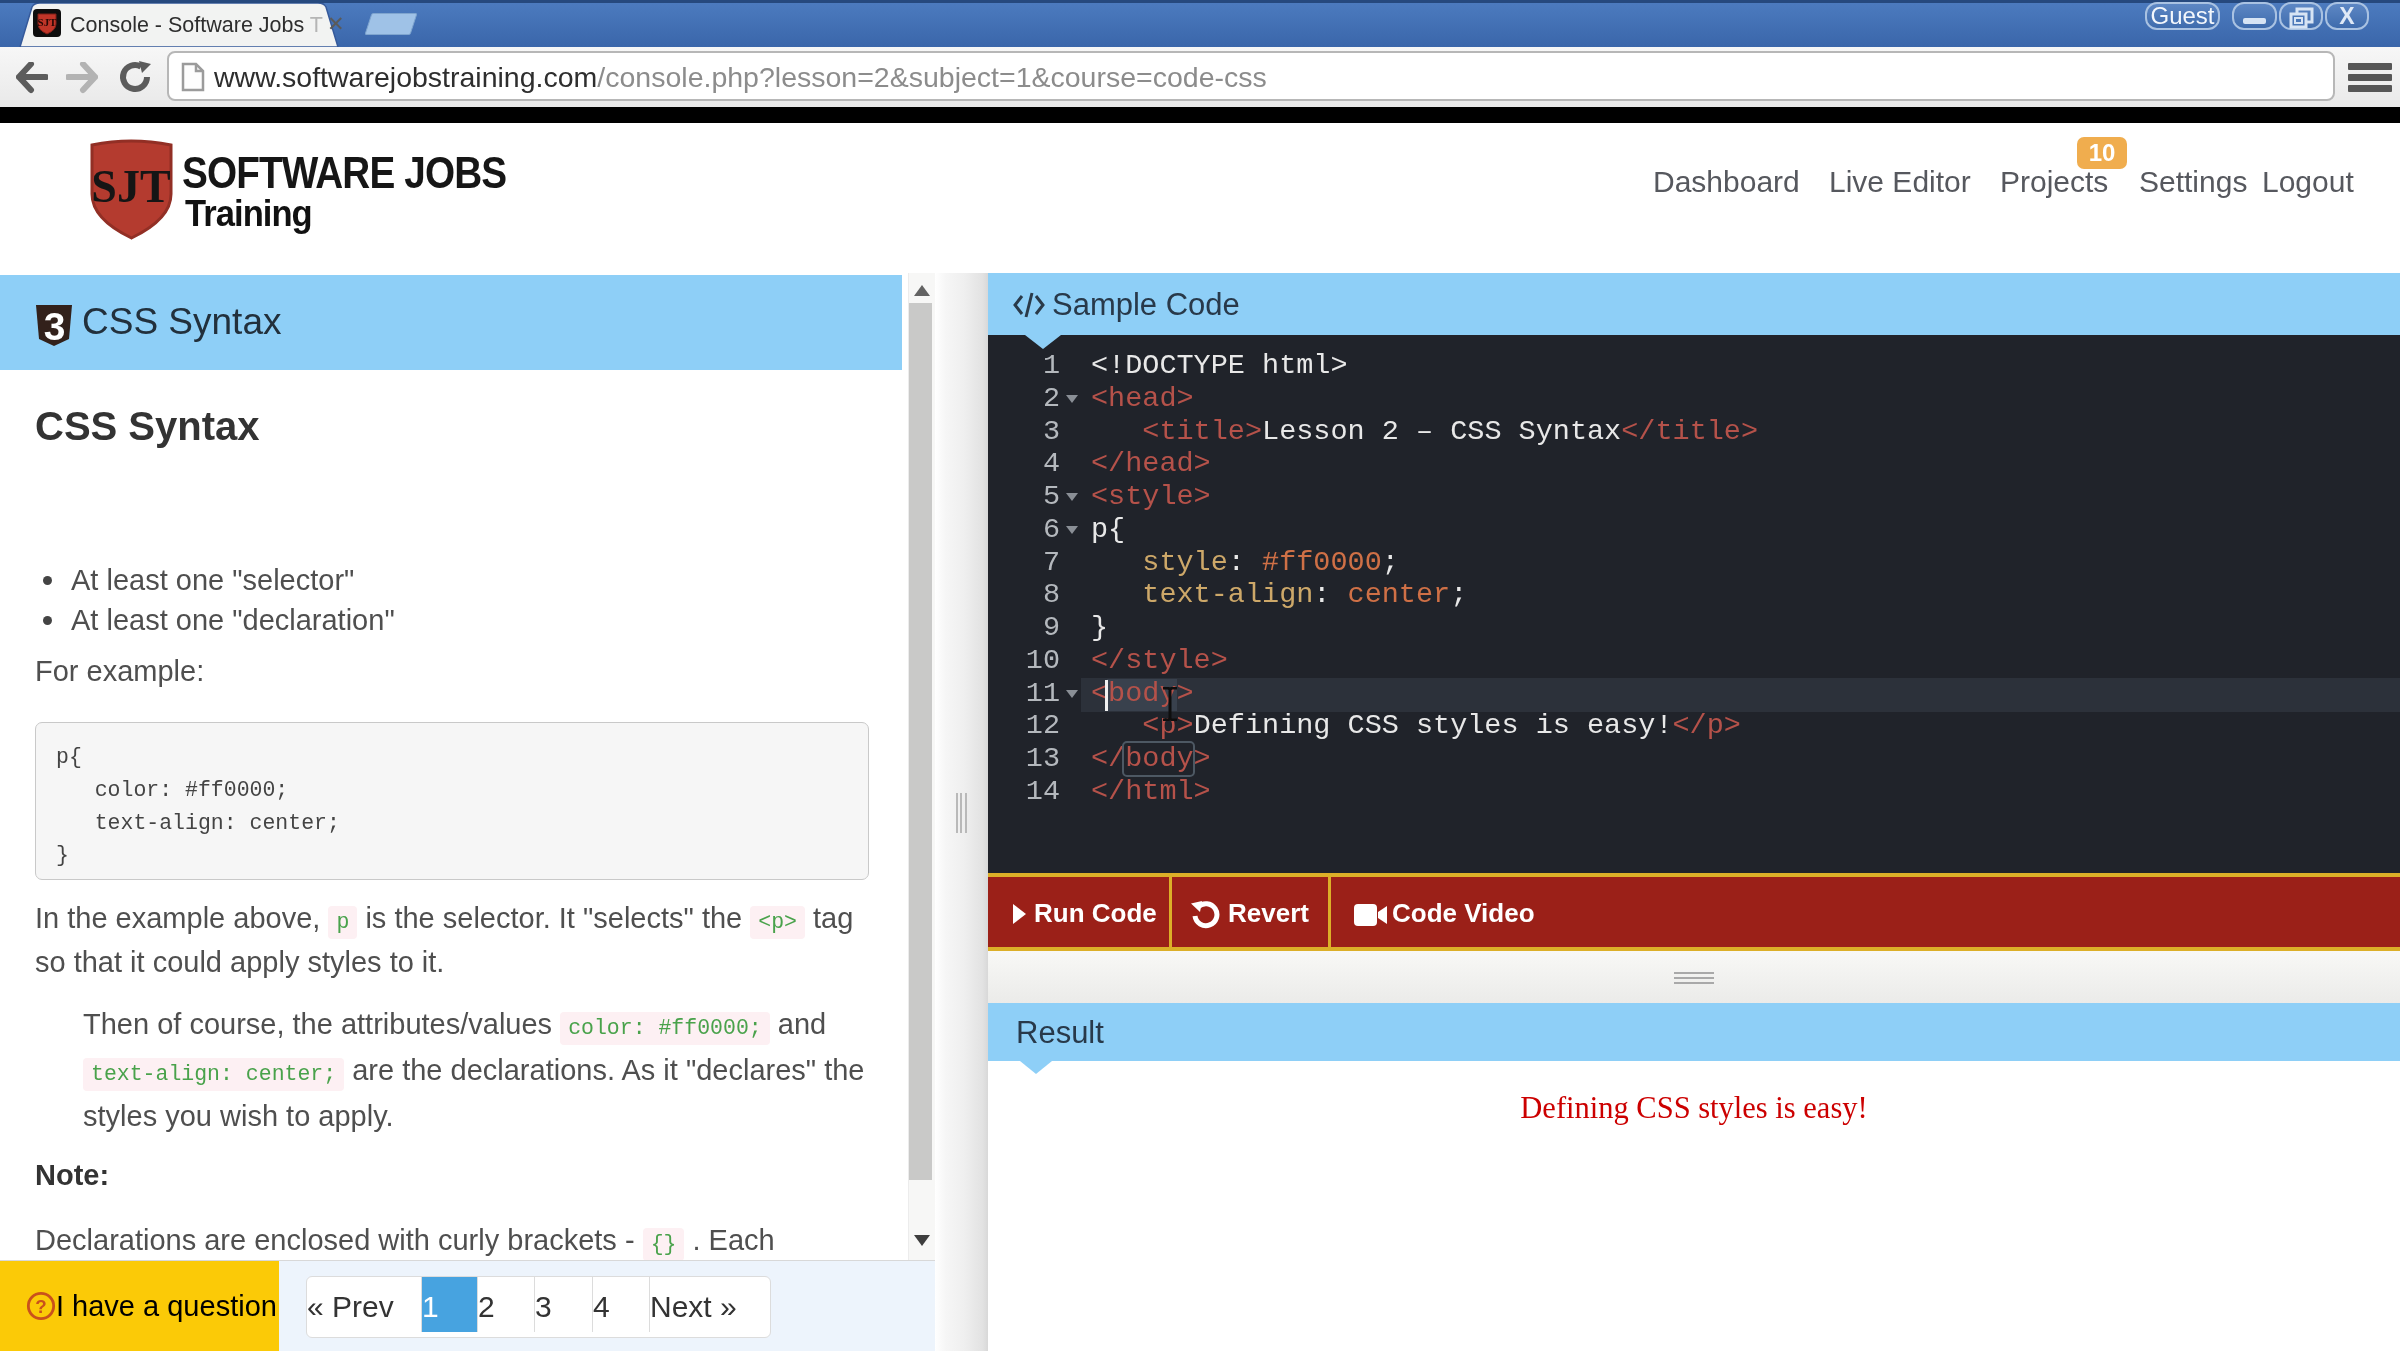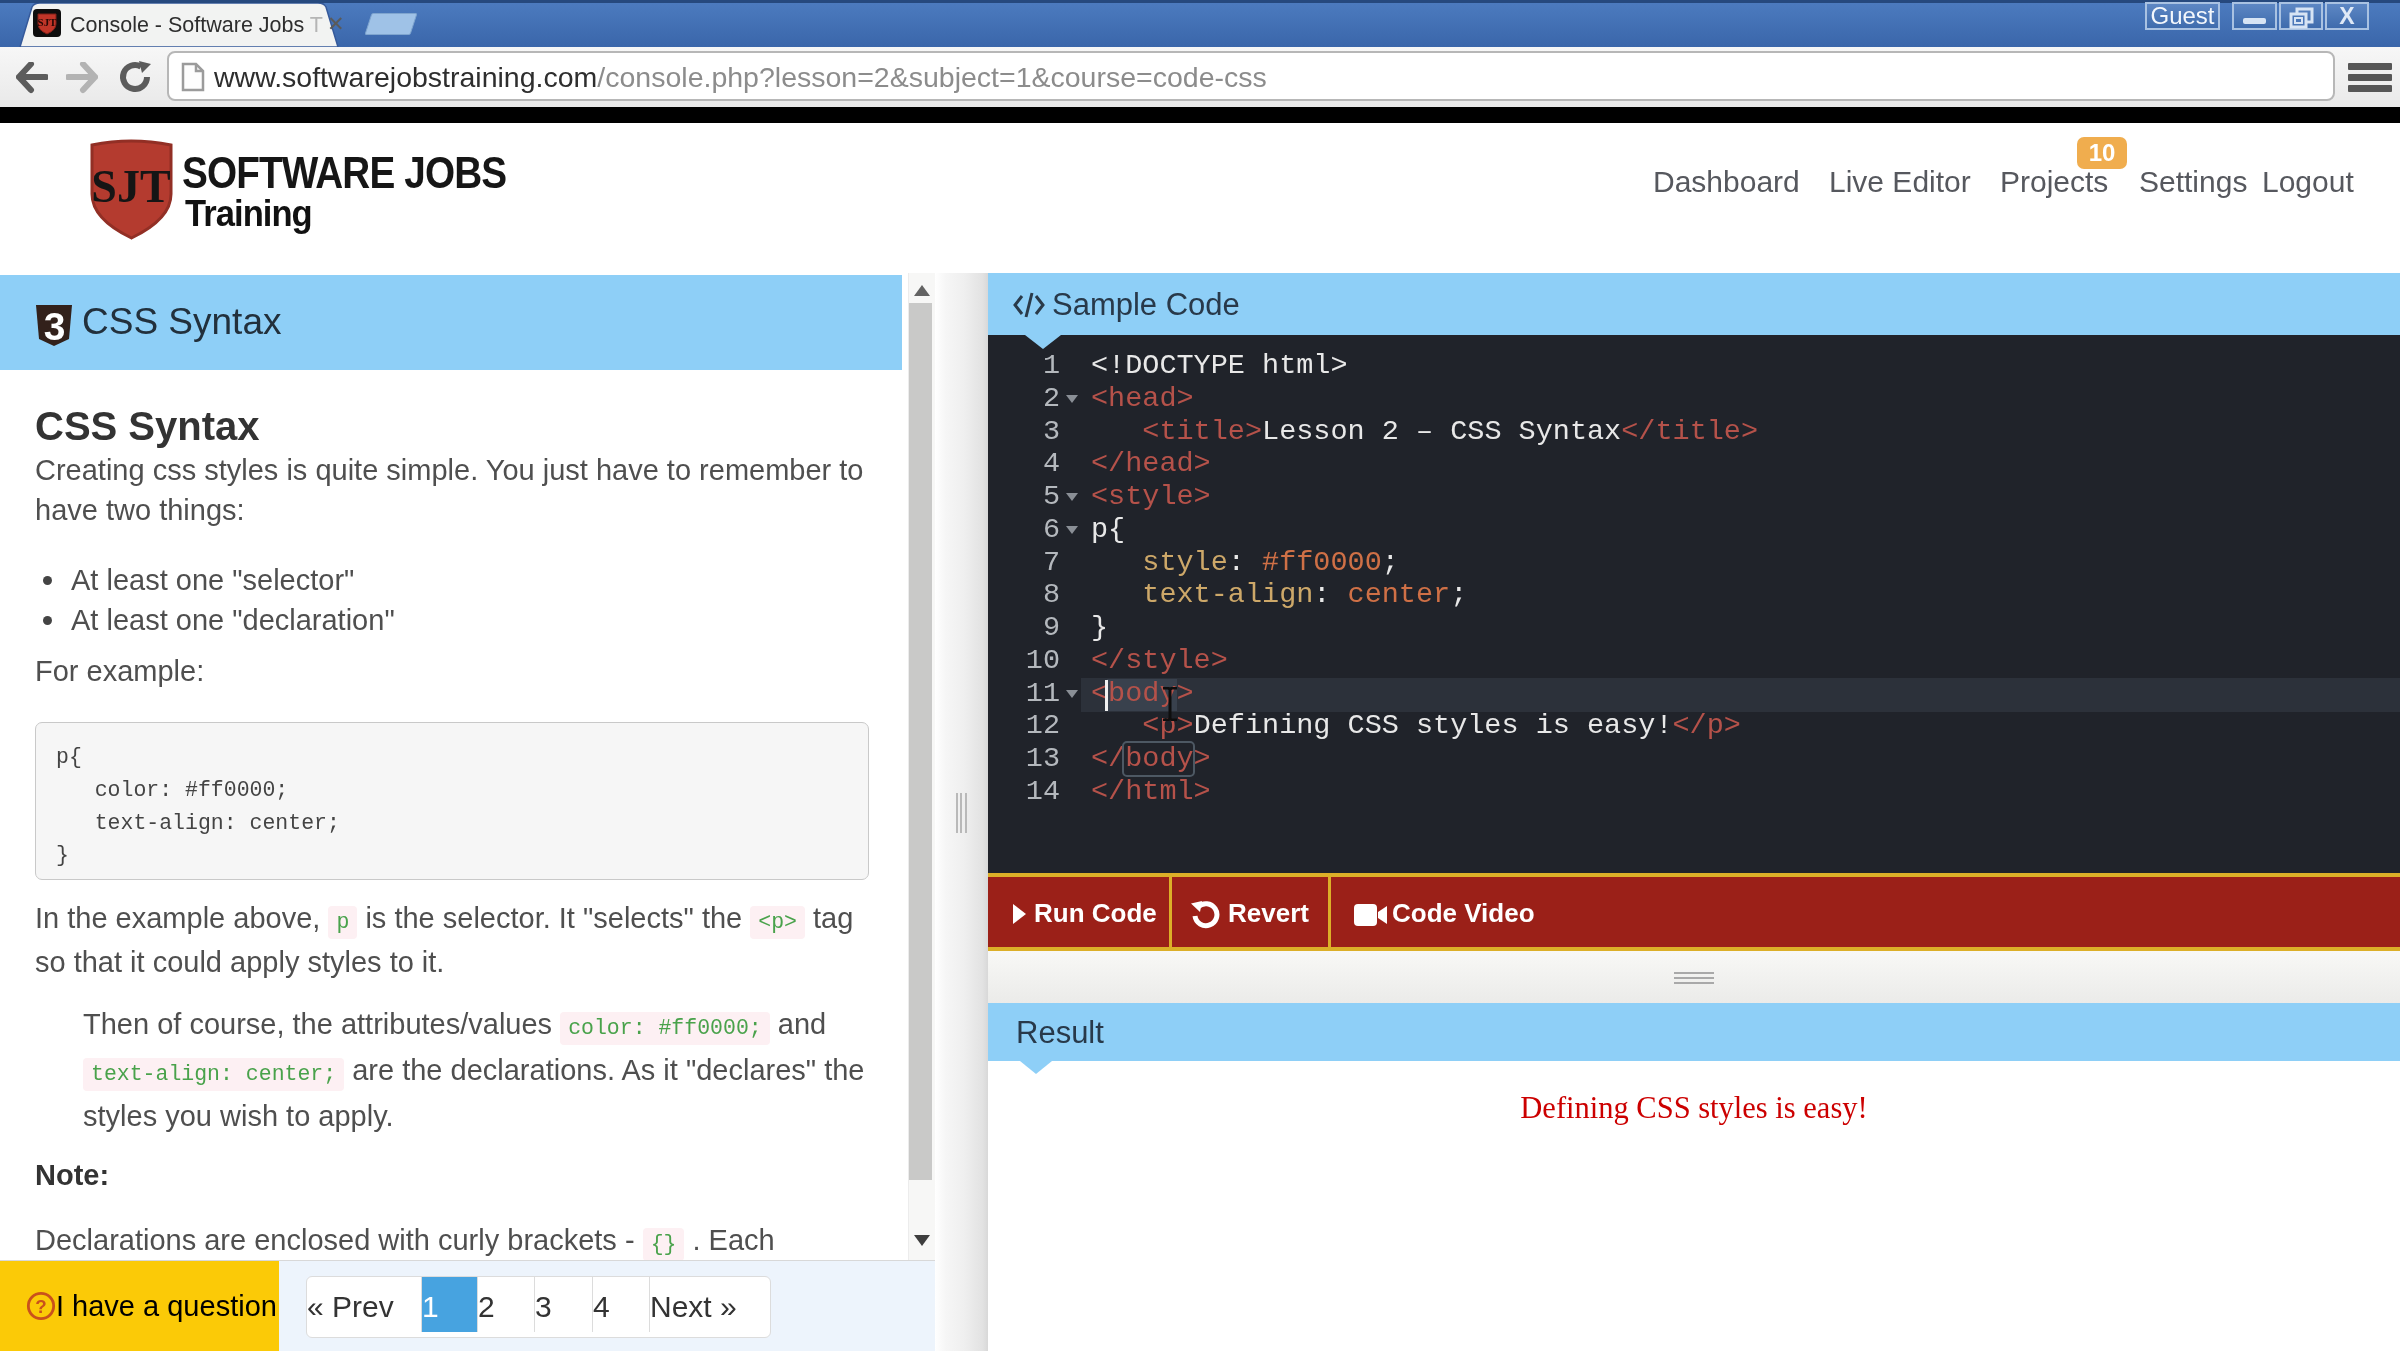--- a/index.html
+++ b/index.html
@@ -9,21 +9,21 @@
 
 
 #titlebar { position:absolute; top:0; left:0; width:2400px; height:47px;
   background:linear-gradient(#4d7cc0, #3a66aa); }
 #topline { position:absolute; top:0; left:0; width:2400px; height:3px; background:#26497e; }
 #tabtitle { position:absolute; top:13px; left:70px; font-size:21.5px; color:#2e2e2e; white-space:nowrap; }
 #tabtitle .fade { color:#b5b5b5; }
 #tabclose { position:absolute; top:12px; left:327px; font-size:21px; color:#5a5a5a; }
 #favicon { position:absolute; top:9px; left:33px; width:28px; height:28px; background:#0d0d0d; border-radius:4px; }
 #newtab { position:absolute; top:13px; left:368px; width:46px; height:22px; background:#9fc2e7; border:1px solid #7fa5cf; transform:skewX(-18deg); border-radius:2px; }
-.winbtn { position:absolute; top:2px; height:28px; border:2px solid #a9c2e2; border-radius:0; background:linear-gradient(#5d87c4,#3f6cad); }
+.winbtn { position:absolute; top:2px; height:28px; border:2px solid #a9c2e2; border-radius:12px; background:linear-gradient(#5d87c4,#3f6cad); }
 
 
 #toolbar { position:absolute; top:47px; left:0; width:2400px; height:60px;
   background:linear-gradient(#f7f7f7,#e9e9e9); }
 #urlbar { position:absolute; top:4px; left:167px; width:2168px; height:50px; background:#fff; border:2px solid #b7b7b7; border-radius:8px; }
 #urltext { position:absolute; top:8px; left:45px; font-size:28.5px; color:#2e2e2e; white-space:nowrap; }
 #urltext .gray { color:#8c8c8c; }
 #hamburger { position:absolute; top:16px; left:2348px; width:44px; }
 #hamburger i { display:block; height:7px; background:#575757; border-radius:1px; margin-bottom:4px; }
 
@@ -178,21 +178,20 @@
 <div id="leftblue">
   <svg id="lefticon" width="38" height="43" viewBox="0 0 38 43">
     <path d="M1,1 L37,1 L34,35 L19,42 L4,35 Z" fill="#32211b"></path>
     <text x="19.5" y="36" font-size="39" font-weight="bold" fill="#fff" text-anchor="middle" font-family="Liberation Sans">3</text>
   </svg>
   <div class="t">CSS Syntax</div>
 </div>
 
 <div id="leftcontent">
   <h2 class="title">CSS Syntax</h2>
-  <div class="para" style="top:80px;">Creating css styles is quite simple. You just have to remember to<br>have two things:</div>
   <ul class="blist">
     <li>At least one "selector"</li>
     <li>At least one "declaration"</li>
   </ul>
   <div class="para" style="top:281px;">For example:</div>
   <div id="codebox">
       <pre>p{
    color: #ff0000;
    text-align: center;
 }</pre>

